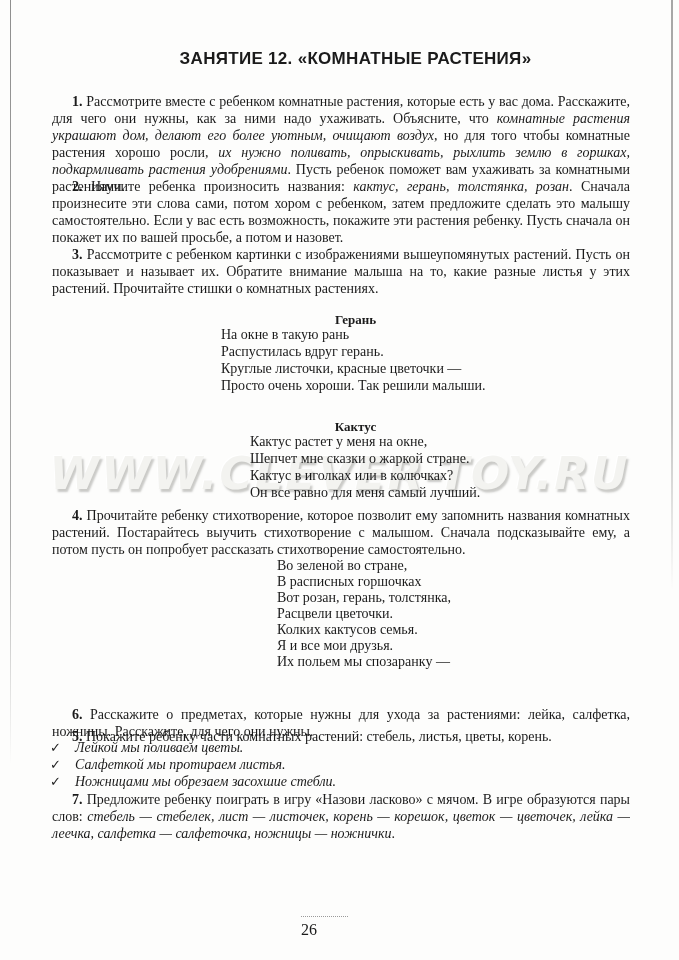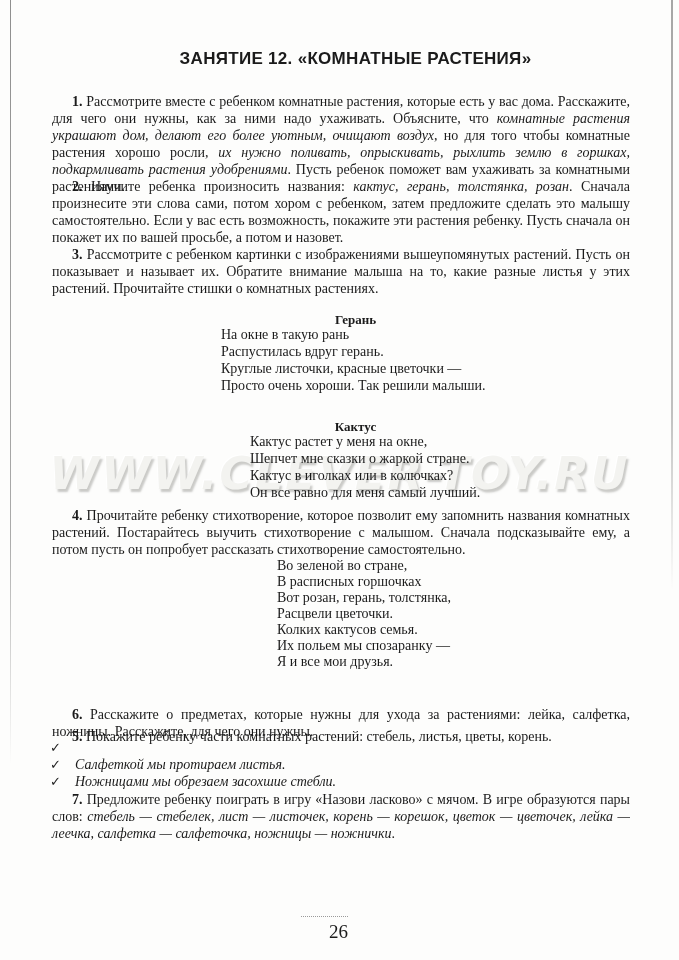--- a/index.html
+++ b/index.html
@@ -35,21 +35,21 @@
     position:absolute;left:0;width:100%;margin:16px;text-align:center;
     font-weight:bold;font-size:13px;z-index:1;
   }
   .poem{position:absolute;font-size:14px;line-height:17px;z-index:1;}
   .poem.tight{line-height:16px;}
   .checklist{position:absolute;left:50px;width:578px;z-index:1;}
   .check-item{display:flex;font-size:14px;line-height:17px;}
   .check-mark{flex:0 0 25px;width:25px;font-size:13px;color:#222;}
   .check-text{font-style:italic;}
   .footer-line{position:absolute;top:916px;left:301px;width:47px;border-top:1px dotted #9a9a9a;z-index:1;}
-  .page-number{position:absolute;top:921px;left:301px;width:47px;text-align:right;font-size:19px;z-index:1;}
+  .page-number{position:absolute;top:921px;left:301px;width:47px;text-align:left;font-size:16px;z-index:1;}
 </style>
 </head>
 <body>
 
 <div class="page">
 
   <div class="scan-line scan-left"></div>
   <div class="scan-line scan-right"></div>
 
   <div class="watermark">WWW.CLEVER-TOY.RU</div>
@@ -77,30 +77,31 @@
   </div>
 
   <p class="para" style="top:505px"><span class="seg-b">4. </span><span>Прочитайте ребенку стихотворение, которое позволит ему запомнить названия комнатных растений. Постарайтесь выучить стихотворение с малышом. Сначала подсказывайте ему, а потом пусть он попробует рассказать стихотворение самостоятельно.</span></p>
 
   <div class="poem tight" style="top:558px;left:277px">
     <div class="poem-line">Во зеленой во стране,</div>
     <div class="poem-line">В расписных горшочках</div>
     <div class="poem-line">Вот розан, герань, толстянка,</div>
     <div class="poem-line">Расцвели цветочки.</div>
     <div class="poem-line">Колких кактусов семья.</div>
+    <div class="poem-line">Я и все мои друзья.</div>
     <div class="poem-line">Их польем мы спозаранку —</div>
-    <div class="poem-line">Я и все мои друзья.</div>
   </div>
 
   <p class="para" style="top:726px"><span class="seg-b">5. </span><span>Покажите ребенку части комнатных растений: стебель, листья, цветы, корень.</span></p>
   <p class="para" style="top:704px"><span class="seg-b">6. </span><span>Расскажите о предметах, которые нужны для ухода за растениями: лейка, салфетка, ножницы. Расскажите, для чего они нужны.</span></p>
 
   <div class="checklist" style="top:739px">
     <div class="check-item">
       <span class="check-mark">✓</span>
+      <span class="check-text">Лейкой мы поливаем цветы.</span>
     </div>
     <div class="check-item">
       <span class="check-mark">✓</span>
       <span class="check-text">Салфеткой мы протираем листья.</span>
     </div>
     <div class="check-item">
       <span class="check-mark">✓</span>
       <span class="check-text">Ножницами мы обрезаем засохшие стебли.</span>
     </div>
   </div>

